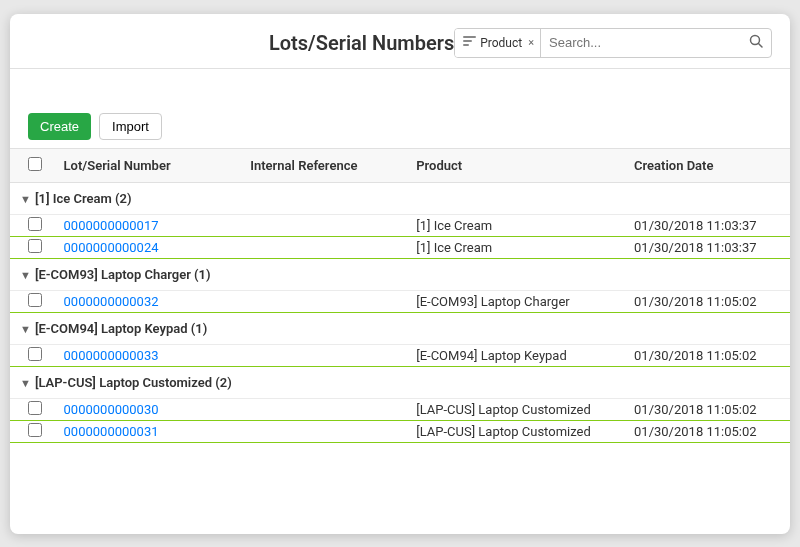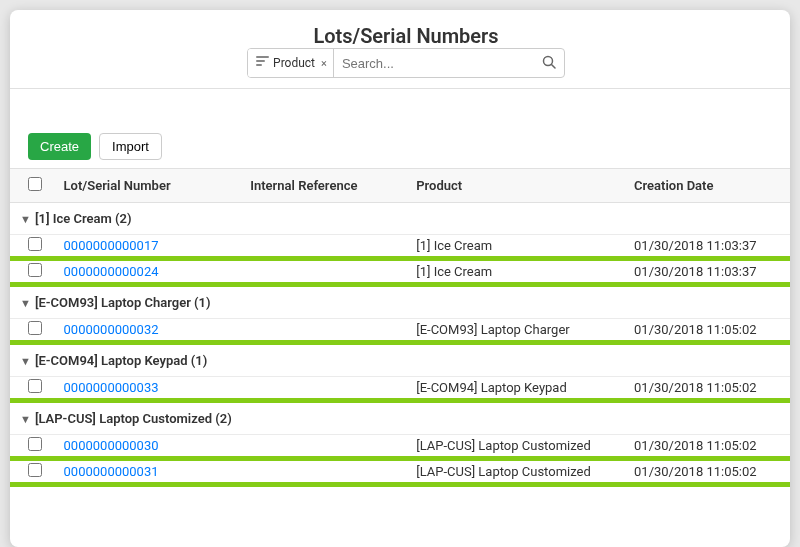--- a/index.html
+++ b/index.html
@@ -16,26 +16,25 @@
     }
     .window {
       background: #fff;
       border-radius: 8px;
       box-shadow: 0 2px 12px rgba(0,0,0,0.18);
       width: 780px;
       min-height: 520px;
       overflow: hidden;
     }
     .header {
-      padding: 14px 18px 10px 30px;
+      padding: 14px 18px 10px 18px;
       border-bottom: 1px solid #e0e0e0;
       display: flex;
       align-items: center;
-      justify-content: flex-start;
-      flex-direction: column;
+      justify-content: flex-end;
     }
     .header-title {
       font-size: 20px;
       font-weight: 600;
       color: #333;
     }
     .search-bar {
       display: flex;
       align-items: center;
       border: 1px solid #ccc;
@@ -150,21 +149,21 @@
       background: #fff;
       border-bottom: 1px solid #ebebeb;
     }
     .group-row td .arrow {
       margin-right: 4px;
       color: #666;
       font-size: 11px;
     }
     .data-row td {
       padding: 2px 10px;
-      border-bottom: 5px solid #84cc16;
+      border-bottom: 1px solid #84cc16;
       font-size: 13px;
       color: #333;
     }
     .data-row td.col-check {
       padding-left: 18px;
     }
     input[type="checkbox"] {
       width: 14px;
       height: 14px;
       cursor: pointer;

